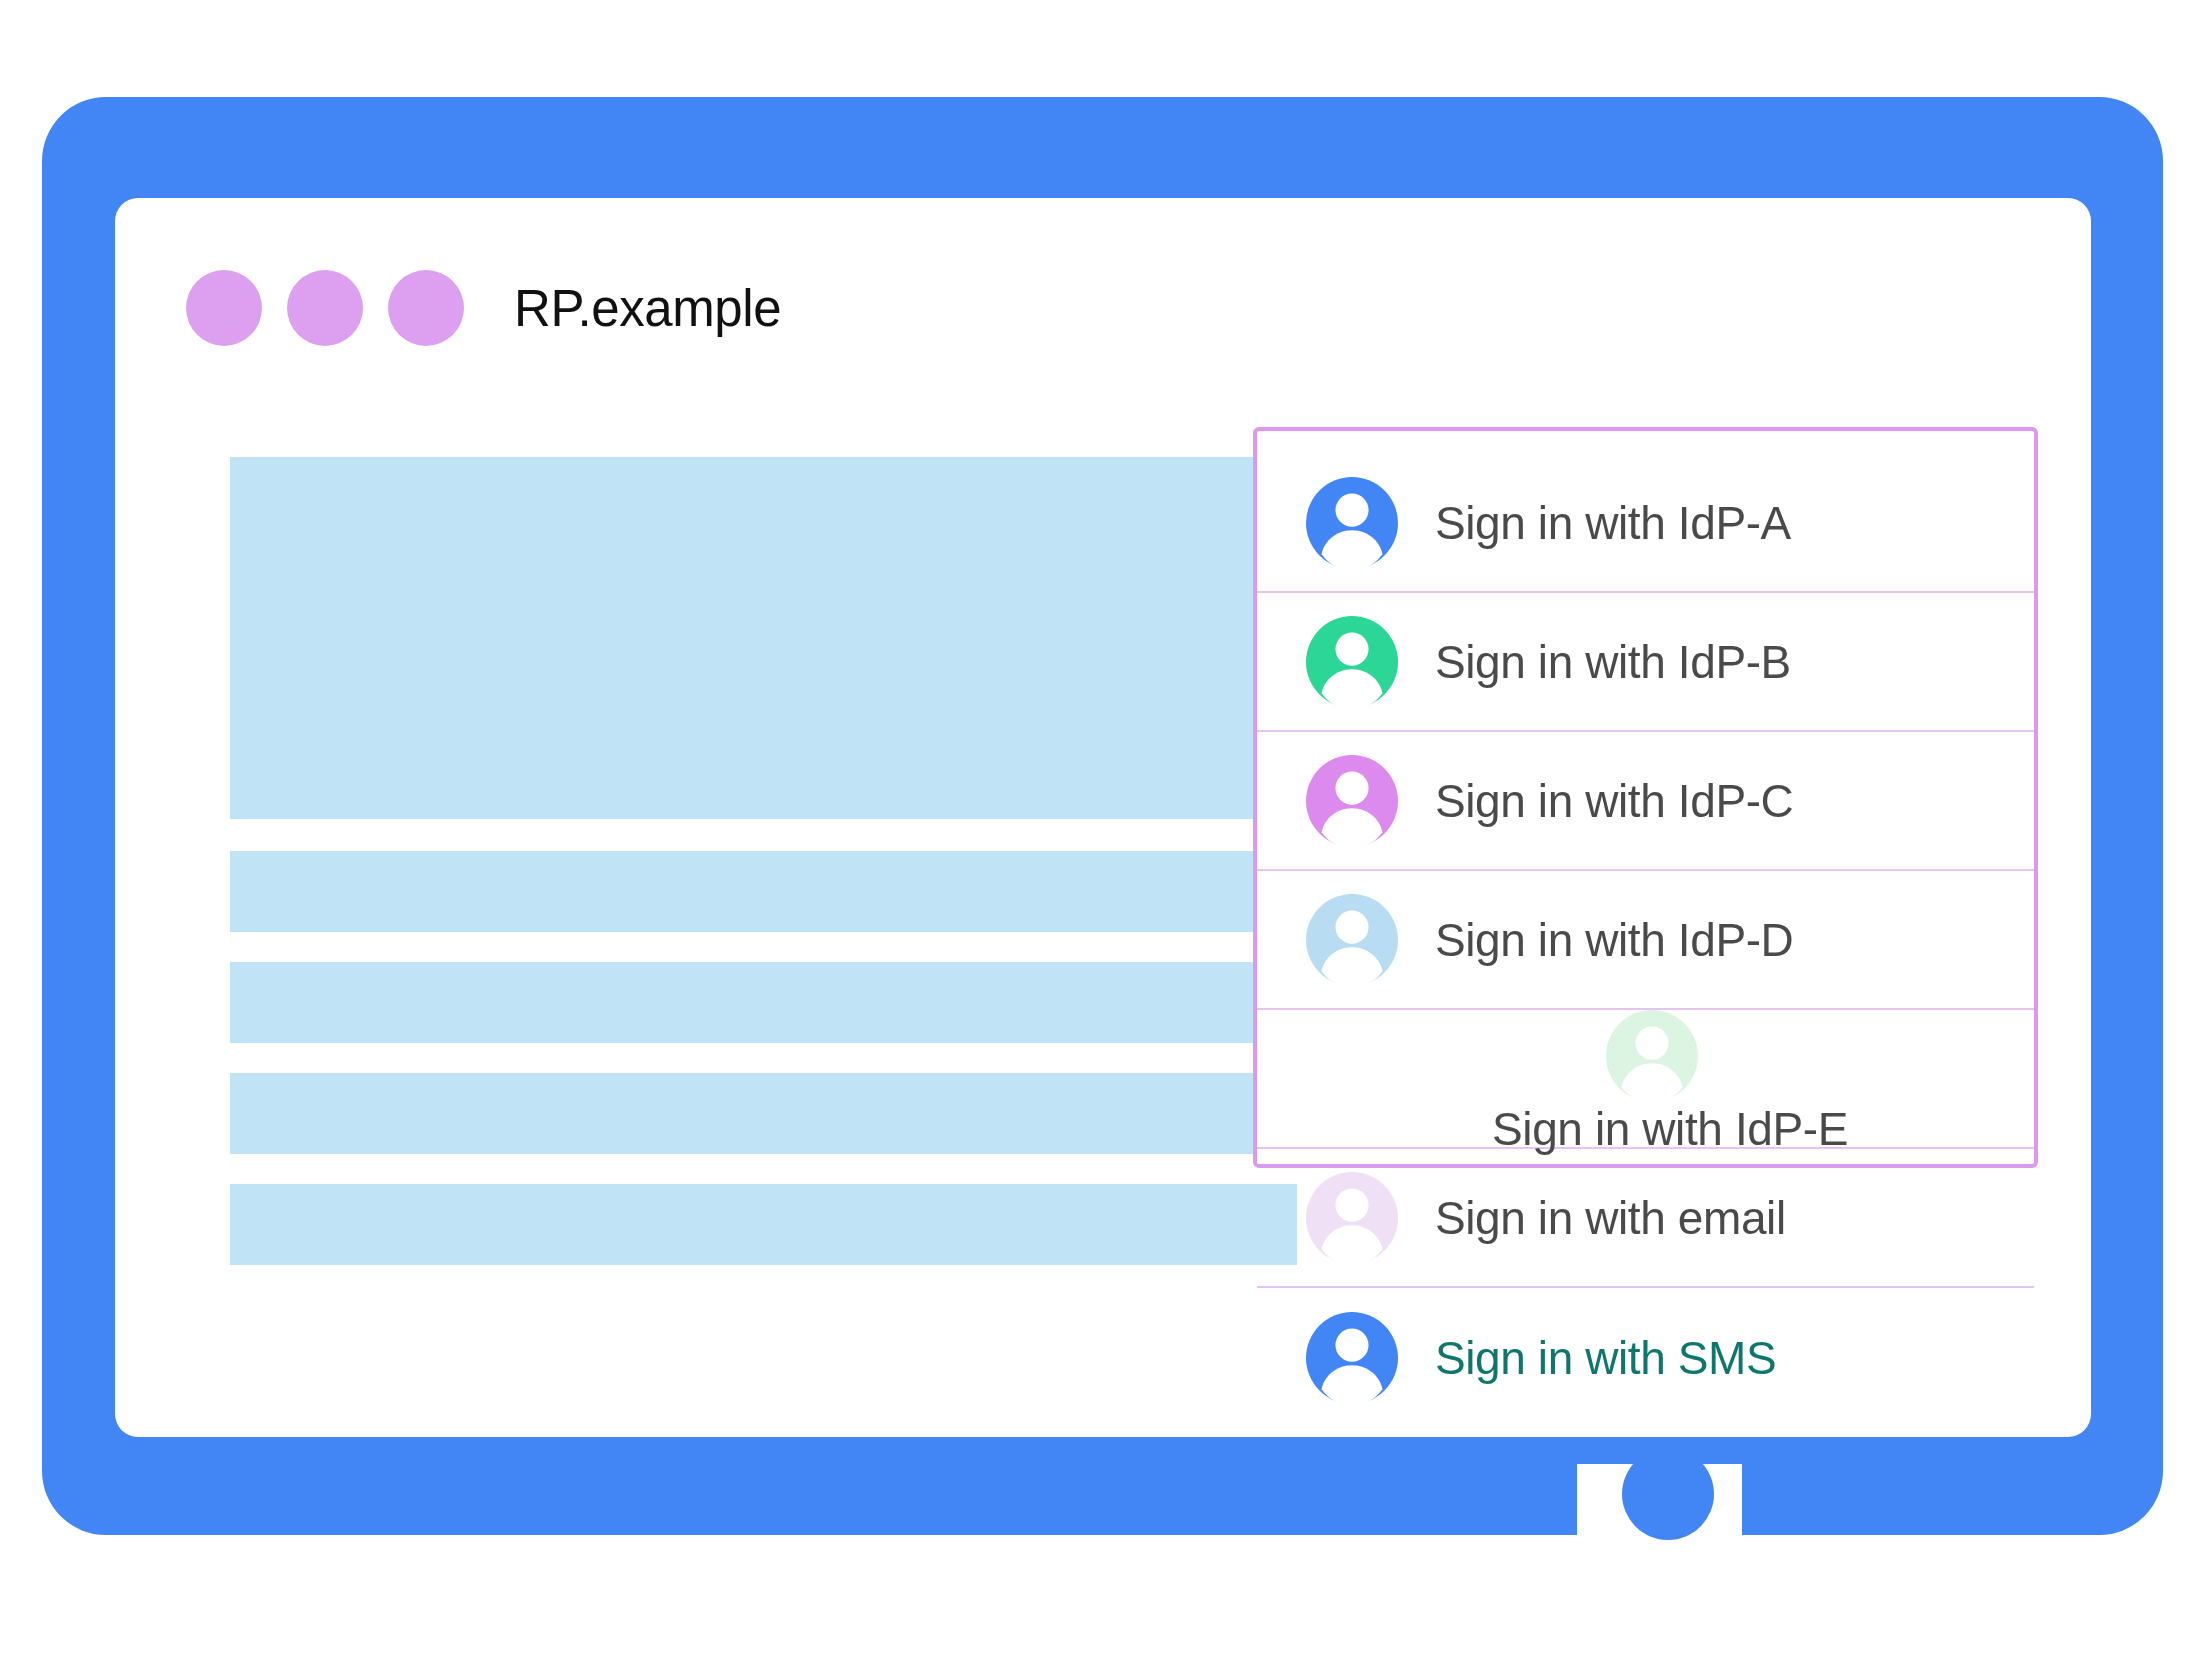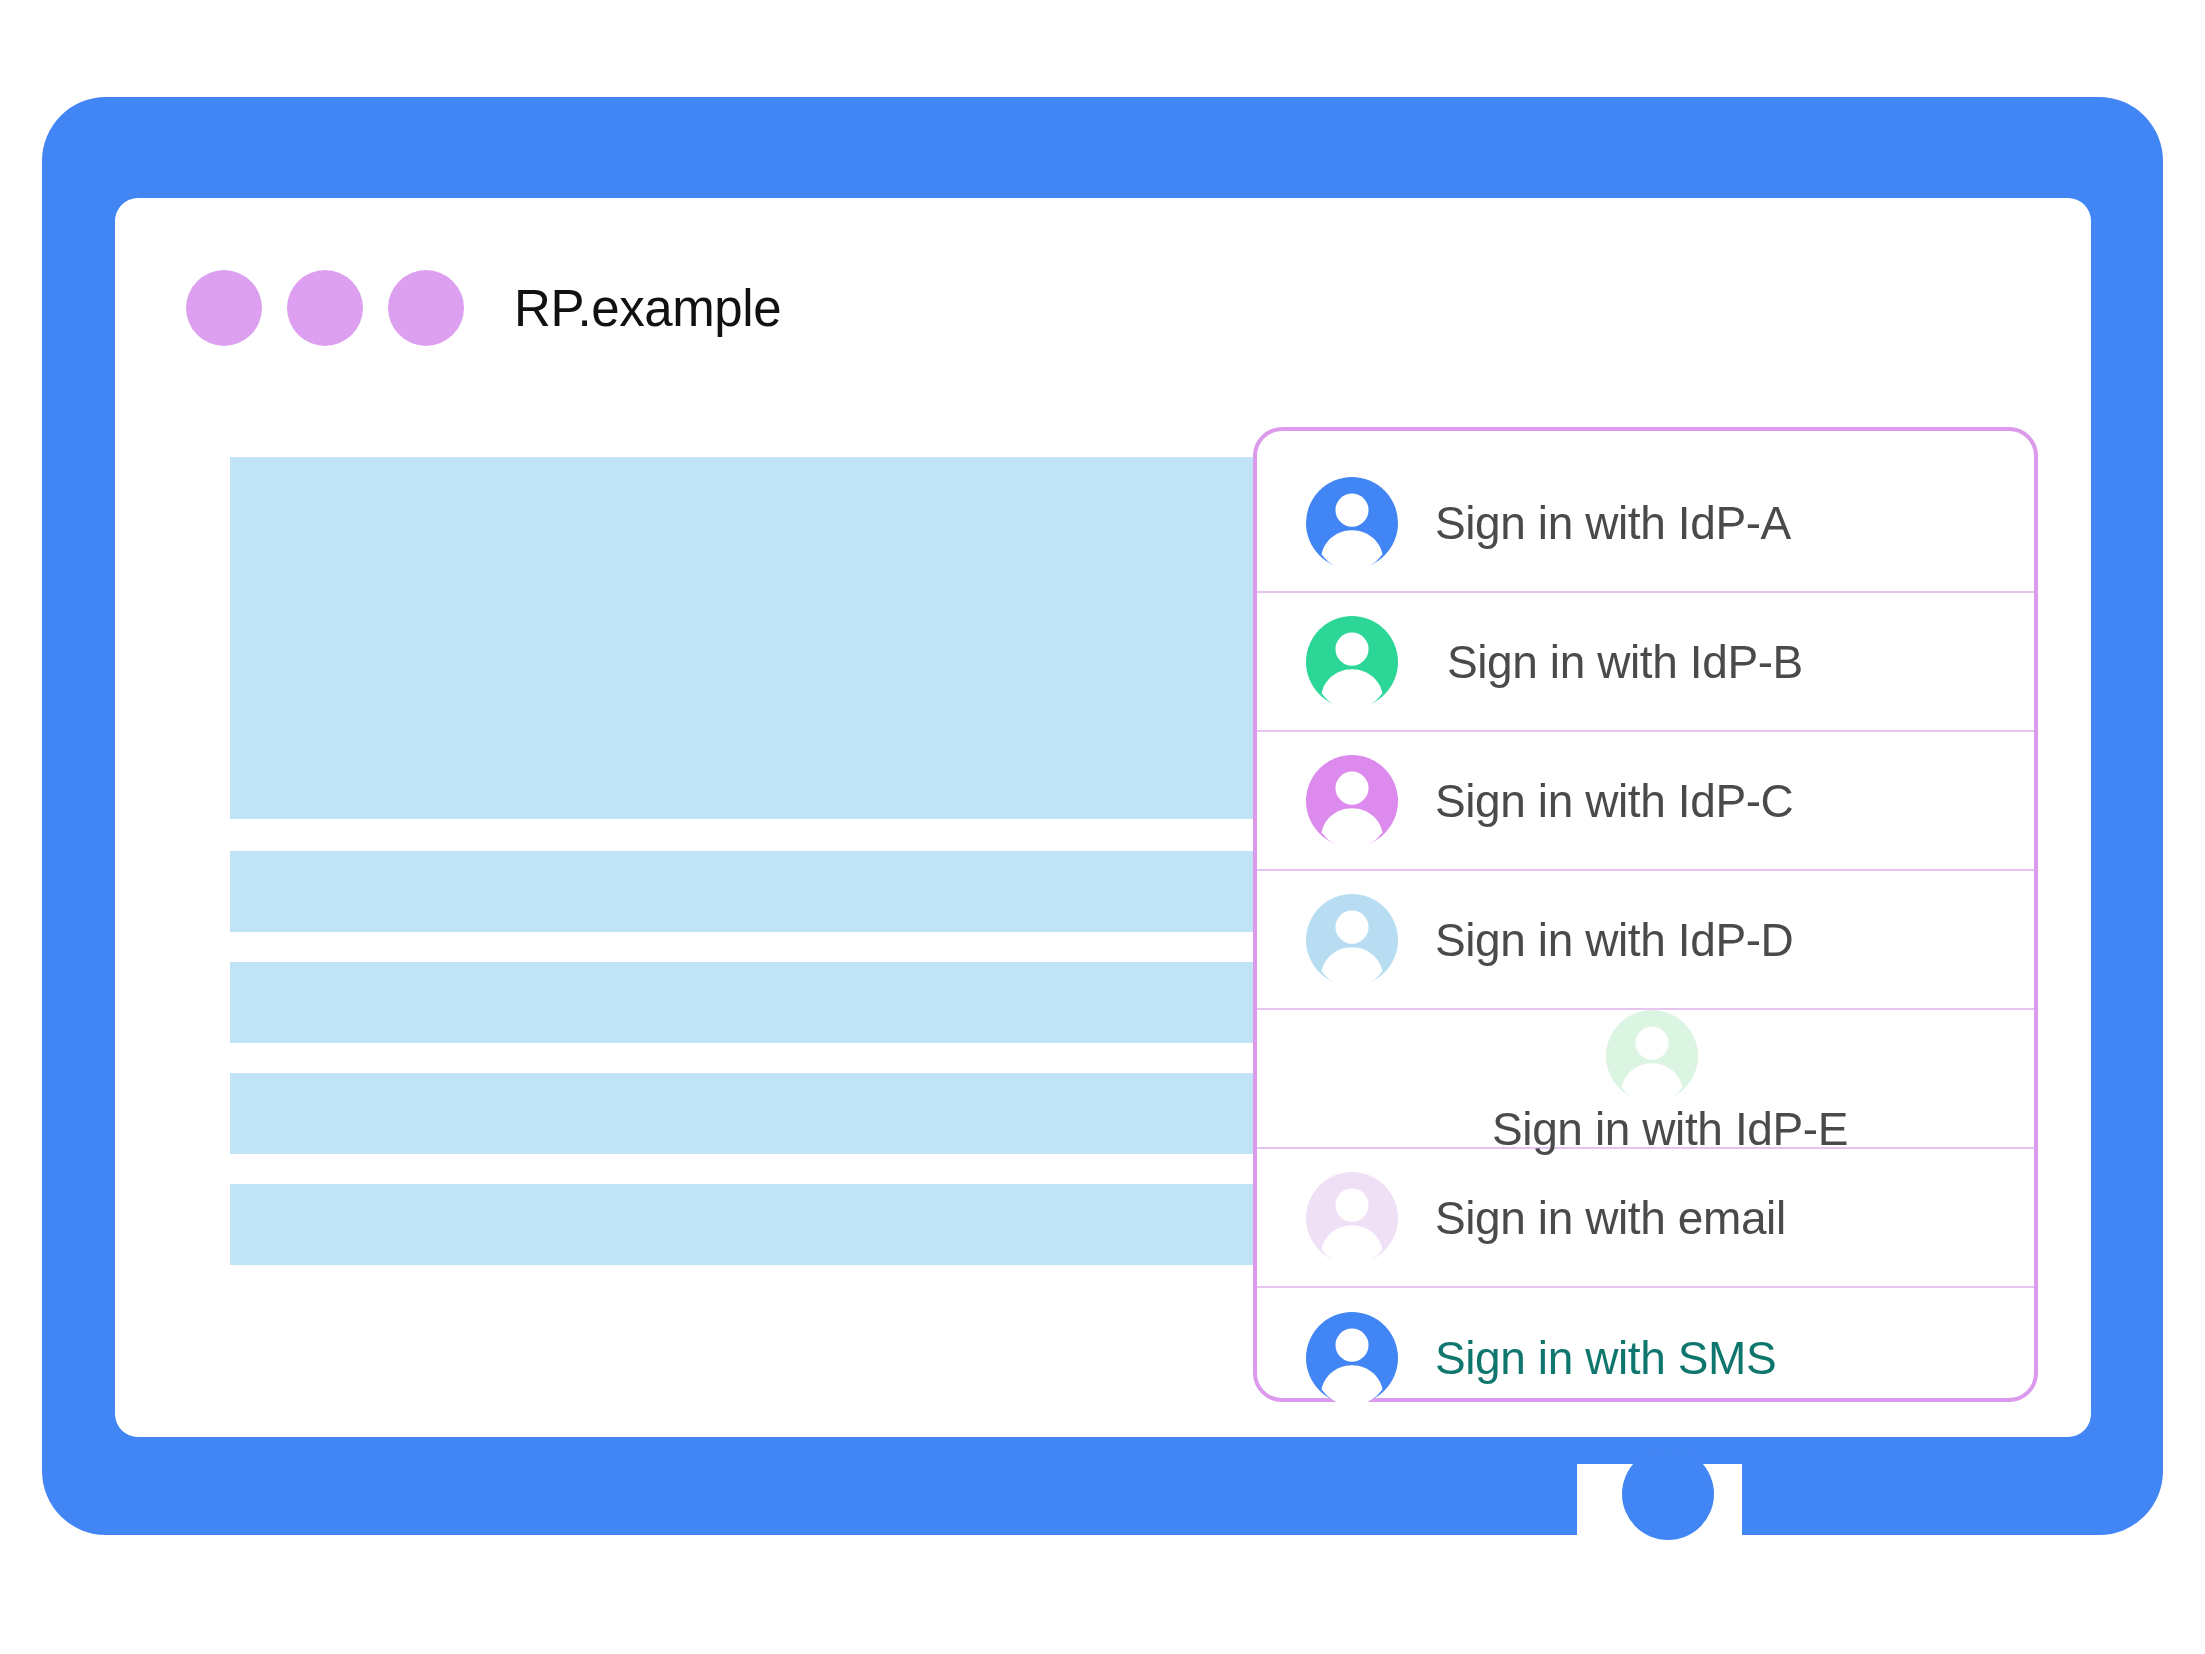--- a/index.html
+++ b/index.html
@@ -102,24 +102,24 @@
     position: absolute;
     background: #C1E3F6;
   }
 
   
   #account-card {
     position: absolute;
     left: 1138px;
     top: 229px;
     width: 785px;
-    height: 975px;
+    height: 741px;
     background: #ffffff;
     border: 4.4px solid #DB9AEC;
-    border-radius: 29px;
+    border-radius: 6px;
     box-sizing: border-box;
   }
   .account-list {
     position: absolute;
     left: 0;
     top: 23px;
     width: 100%;
   }
   .account-row {
     height: 139px;
@@ -178,21 +178,21 @@
     <div class="account-list" id="account-list">
         <div class="account-row" style="border-bottom-color: rgb(230, 196, 242);">
           <span class="avatar" style="background: rgb(66, 133, 244);">
             <svg viewBox="0 0 100 100" xmlns="http://www.w3.org/2000/svg">
               <circle cx="50" cy="36" r="18" fill="#ffffff"></circle>
               <path d="M50 58 C31 58 19 72 17 84 A40 40 0 0 0 83 84 C81 72 69 58 50 58 Z" fill="#ffffff"></path>
             </svg>
           </span>
           <span class="account-label" style="color: rgb(74, 74, 74);">Sign in with IdP-A</span>
         </div>
-        <div class="account-row" style="border-bottom-color: rgb(230, 196, 242); gap: 12px;">
+        <div class="account-row" style="border-bottom-color: rgb(230, 196, 242);">
           <span class="avatar" style="background: rgb(43, 214, 150);">
             <svg viewBox="0 0 100 100" xmlns="http://www.w3.org/2000/svg">
               <circle cx="50" cy="36" r="18" fill="#ffffff"></circle>
               <path d="M50 58 C31 58 19 72 17 84 A40 40 0 0 0 83 84 C81 72 69 58 50 58 Z" fill="#ffffff"></path>
             </svg>
           </span>
           <span class="account-label" style="color: rgb(74, 74, 74);">Sign in with IdP-B</span>
         </div>
         <div class="account-row" style="border-bottom-color: rgb(230, 196, 242);">
           <span class="avatar" style="background: rgb(221, 138, 238);">

